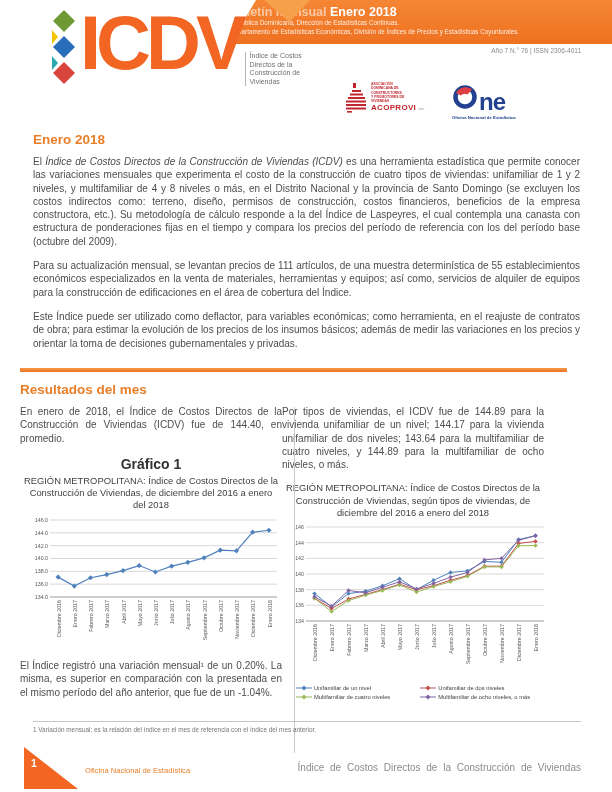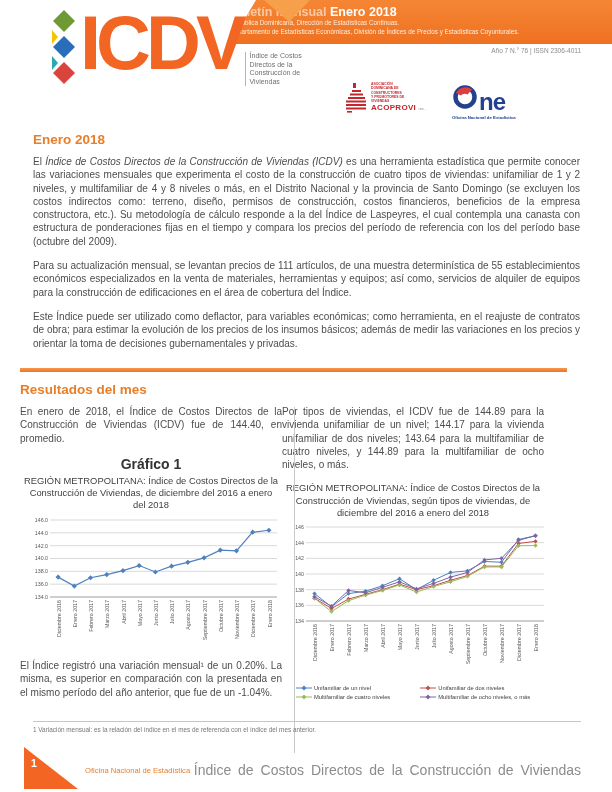--- a/index.html
+++ b/index.html
@@ -55,21 +55,21 @@
   .legend-item{display:flex;align-items:center;font-size:5.8px;color:#404040;white-space:nowrap;}
   .legend-item svg{margin-right:2px;}
 
   
   .footnote{position:absolute;left:33px;right:31px;top:721px;border-top:1px solid #c6c6c6;
     padding-top:4px;font-size:6.4px;color:#777;}
   .footer-tri{position:absolute;left:24px;top:747px;width:54px;height:42px;background:#F26522;
     clip-path:polygon(0 0,100% 100%,0 100%);}
   .footer-page{position:absolute;left:31px;top:757px;color:#fff;font-weight:bold;font-size:10.5px;}
   .footer-left{position:absolute;left:85px;top:766px;font-size:7.6px;color:#E87E27;}
-  .footer-right{position:absolute;right:31px;top:762px;font-size:14px;color:#8c8c8c;word-spacing:3px;}
+  .footer-right{position:absolute;right:31px;top:762px;font-size:10px;color:#8c8c8c;word-spacing:3px;}
 </style>
 </head>
 <body>
 
 <div class="page">
 
   <div class="banner">
     <div class="banner-line1">
       <span class="banner-light">Boletín mensual </span><span class="banner-bold">Enero 2018</span>
     </div>

